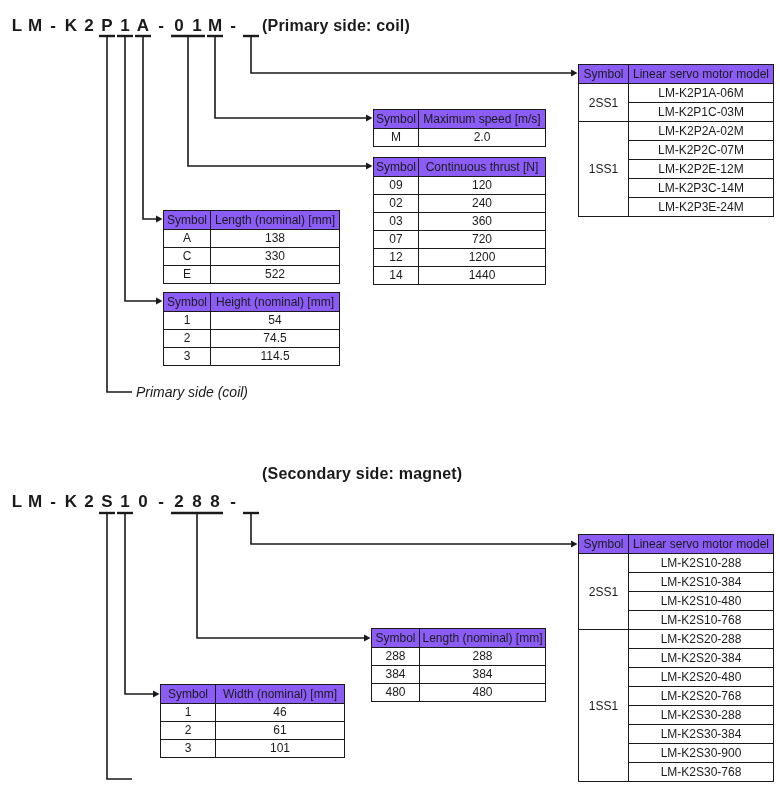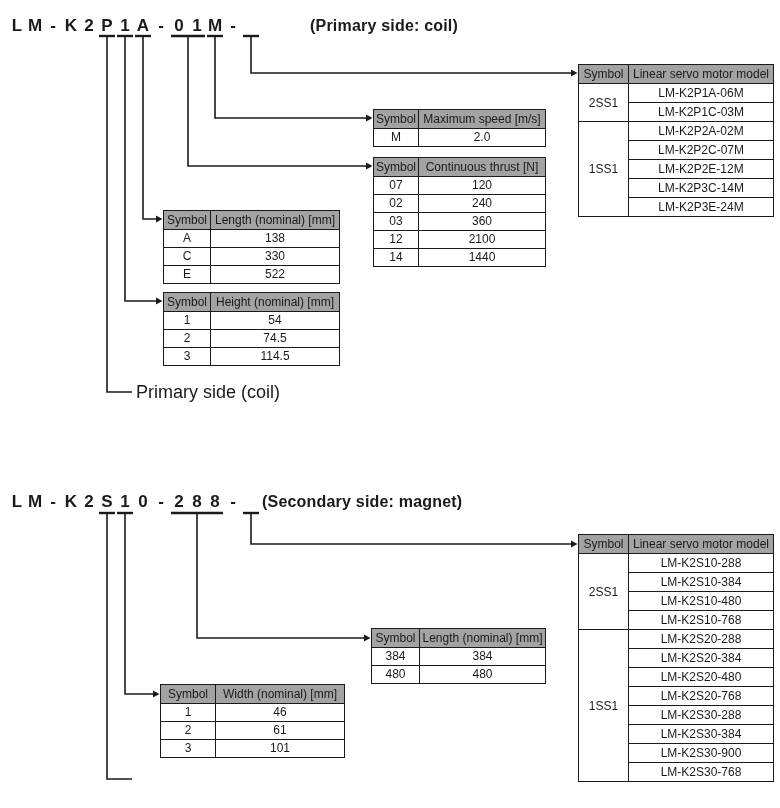--- a/index.html
+++ b/index.html
@@ -17,25 +17,25 @@
     display:inline-block;
   }
   .suffix{position:absolute;font-weight:bold;font-size:16px;line-height:20px;letter-spacing:0.2px;}
 
   .tbl{position:absolute;}
   .tbl table{border-collapse:collapse;table-layout:fixed;width:100%;}
   .tbl th,.tbl td{
     border:1px solid #1a1a1a;font-weight:normal;font-size:12px;text-align:center;
     padding:0;white-space:nowrap;overflow:hidden;vertical-align:middle;
   }
-  .tbl th{background:#a3a3a3;height:18px;line-height:18px;}
+  .tbl th{background:#8b5cf6;height:18px;line-height:18px;}
   .tbl td{height:17px;line-height:17px;background:#ffffff;}
   .tbl.model-rows td{height:18px;line-height:18px;}
 
-  .side-label{position:absolute;font-size:18px;line-height:15px;}
+  .side-label{position:absolute;font-size:14px;line-height:15px;font-style:italic;}
 </style>
 </head>
 <body>
 
 <div id="canvas">
 
   <svg class="lines" width="780" height="808" viewBox="0 0 780 808">
 
     <g stroke="#1a1a1a" stroke-width="2.4">
       <path d="M99 36 H115"></path>
@@ -91,21 +91,21 @@
       <span class="cc u">1</span>
       <span class="cc u">A</span>
       <span class="cc">-</span>
       <span class="cc u">0</span>
       <span class="cc u">1</span>
       <span class="cc u">M</span>
       <span class="cc">-</span>
       <span class="cc u"></span>
     </div>
 
-  <div class="suffix" style="left:262px;top:16px;margin-left:48px;">(Primary side: coil)</div>
+  <div class="suffix" style="left:262px;top:16px;">(Primary side: coil)</div>
 
   <div class="tbl model-rows" style="left:578px;top:64px;width:196px;">
       <table>
         <colgroup>
           <col style="width: 50px;">
           <col>
         </colgroup>
         <thead>
           <tr>
             <th>Symbol</th>
@@ -168,34 +168,38 @@
           <col>
         </colgroup>
         <thead>
           <tr>
             <th>Symbol</th>
             <th>Continuous thrust [N]</th>
           </tr>
         </thead>
         <tbody>
           <tr>
-            <td>07</td>
+            <td>09</td>
             <td>120</td>
           </tr>
           <tr>
             <td>02</td>
             <td>240</td>
           </tr>
           <tr>
             <td>03</td>
             <td>360</td>
           </tr>
           <tr>
+            <td>07</td>
+            <td>720</td>
+          </tr>
+          <tr>
             <td>12</td>
-            <td>2100</td>
+            <td>1200</td>
           </tr>
           <tr>
             <td>14</td>
             <td>1440</td>
           </tr>
         </tbody>
       </table>
     </div>
 
   <div class="tbl" style="left:163px;top:210px;width:177px;">
@@ -268,21 +272,21 @@
       <span class="cc u">1</span>
       <span class="cc">0</span>
       <span class="cc">-</span>
       <span class="cc u">2</span>
       <span class="cc u">8</span>
       <span class="cc u">8</span>
       <span class="cc">-</span>
       <span class="cc u"></span>
     </div>
 
-  <div class="suffix" style="left:262px;top:492px;">(Secondary side: magnet)</div>
+  <div class="suffix" style="left:262px;top:464px;">(Secondary side: magnet)</div>
 
   <div class="tbl model-rows" style="left:578px;top:534px;width:196px;">
       <table>
         <colgroup>
           <col style="width: 50px;">
           <col>
         </colgroup>
         <thead>
           <tr>
             <th>Symbol</th>
@@ -339,20 +343,24 @@
           <col>
         </colgroup>
         <thead>
           <tr>
             <th>Symbol</th>
             <th>Length (nominal) [mm]</th>
           </tr>
         </thead>
         <tbody>
           <tr>
+            <td>288</td>
+            <td>288</td>
+          </tr>
+          <tr>
             <td>384</td>
             <td>384</td>
           </tr>
           <tr>
             <td>480</td>
             <td>480</td>
           </tr>
         </tbody>
       </table>
     </div>

